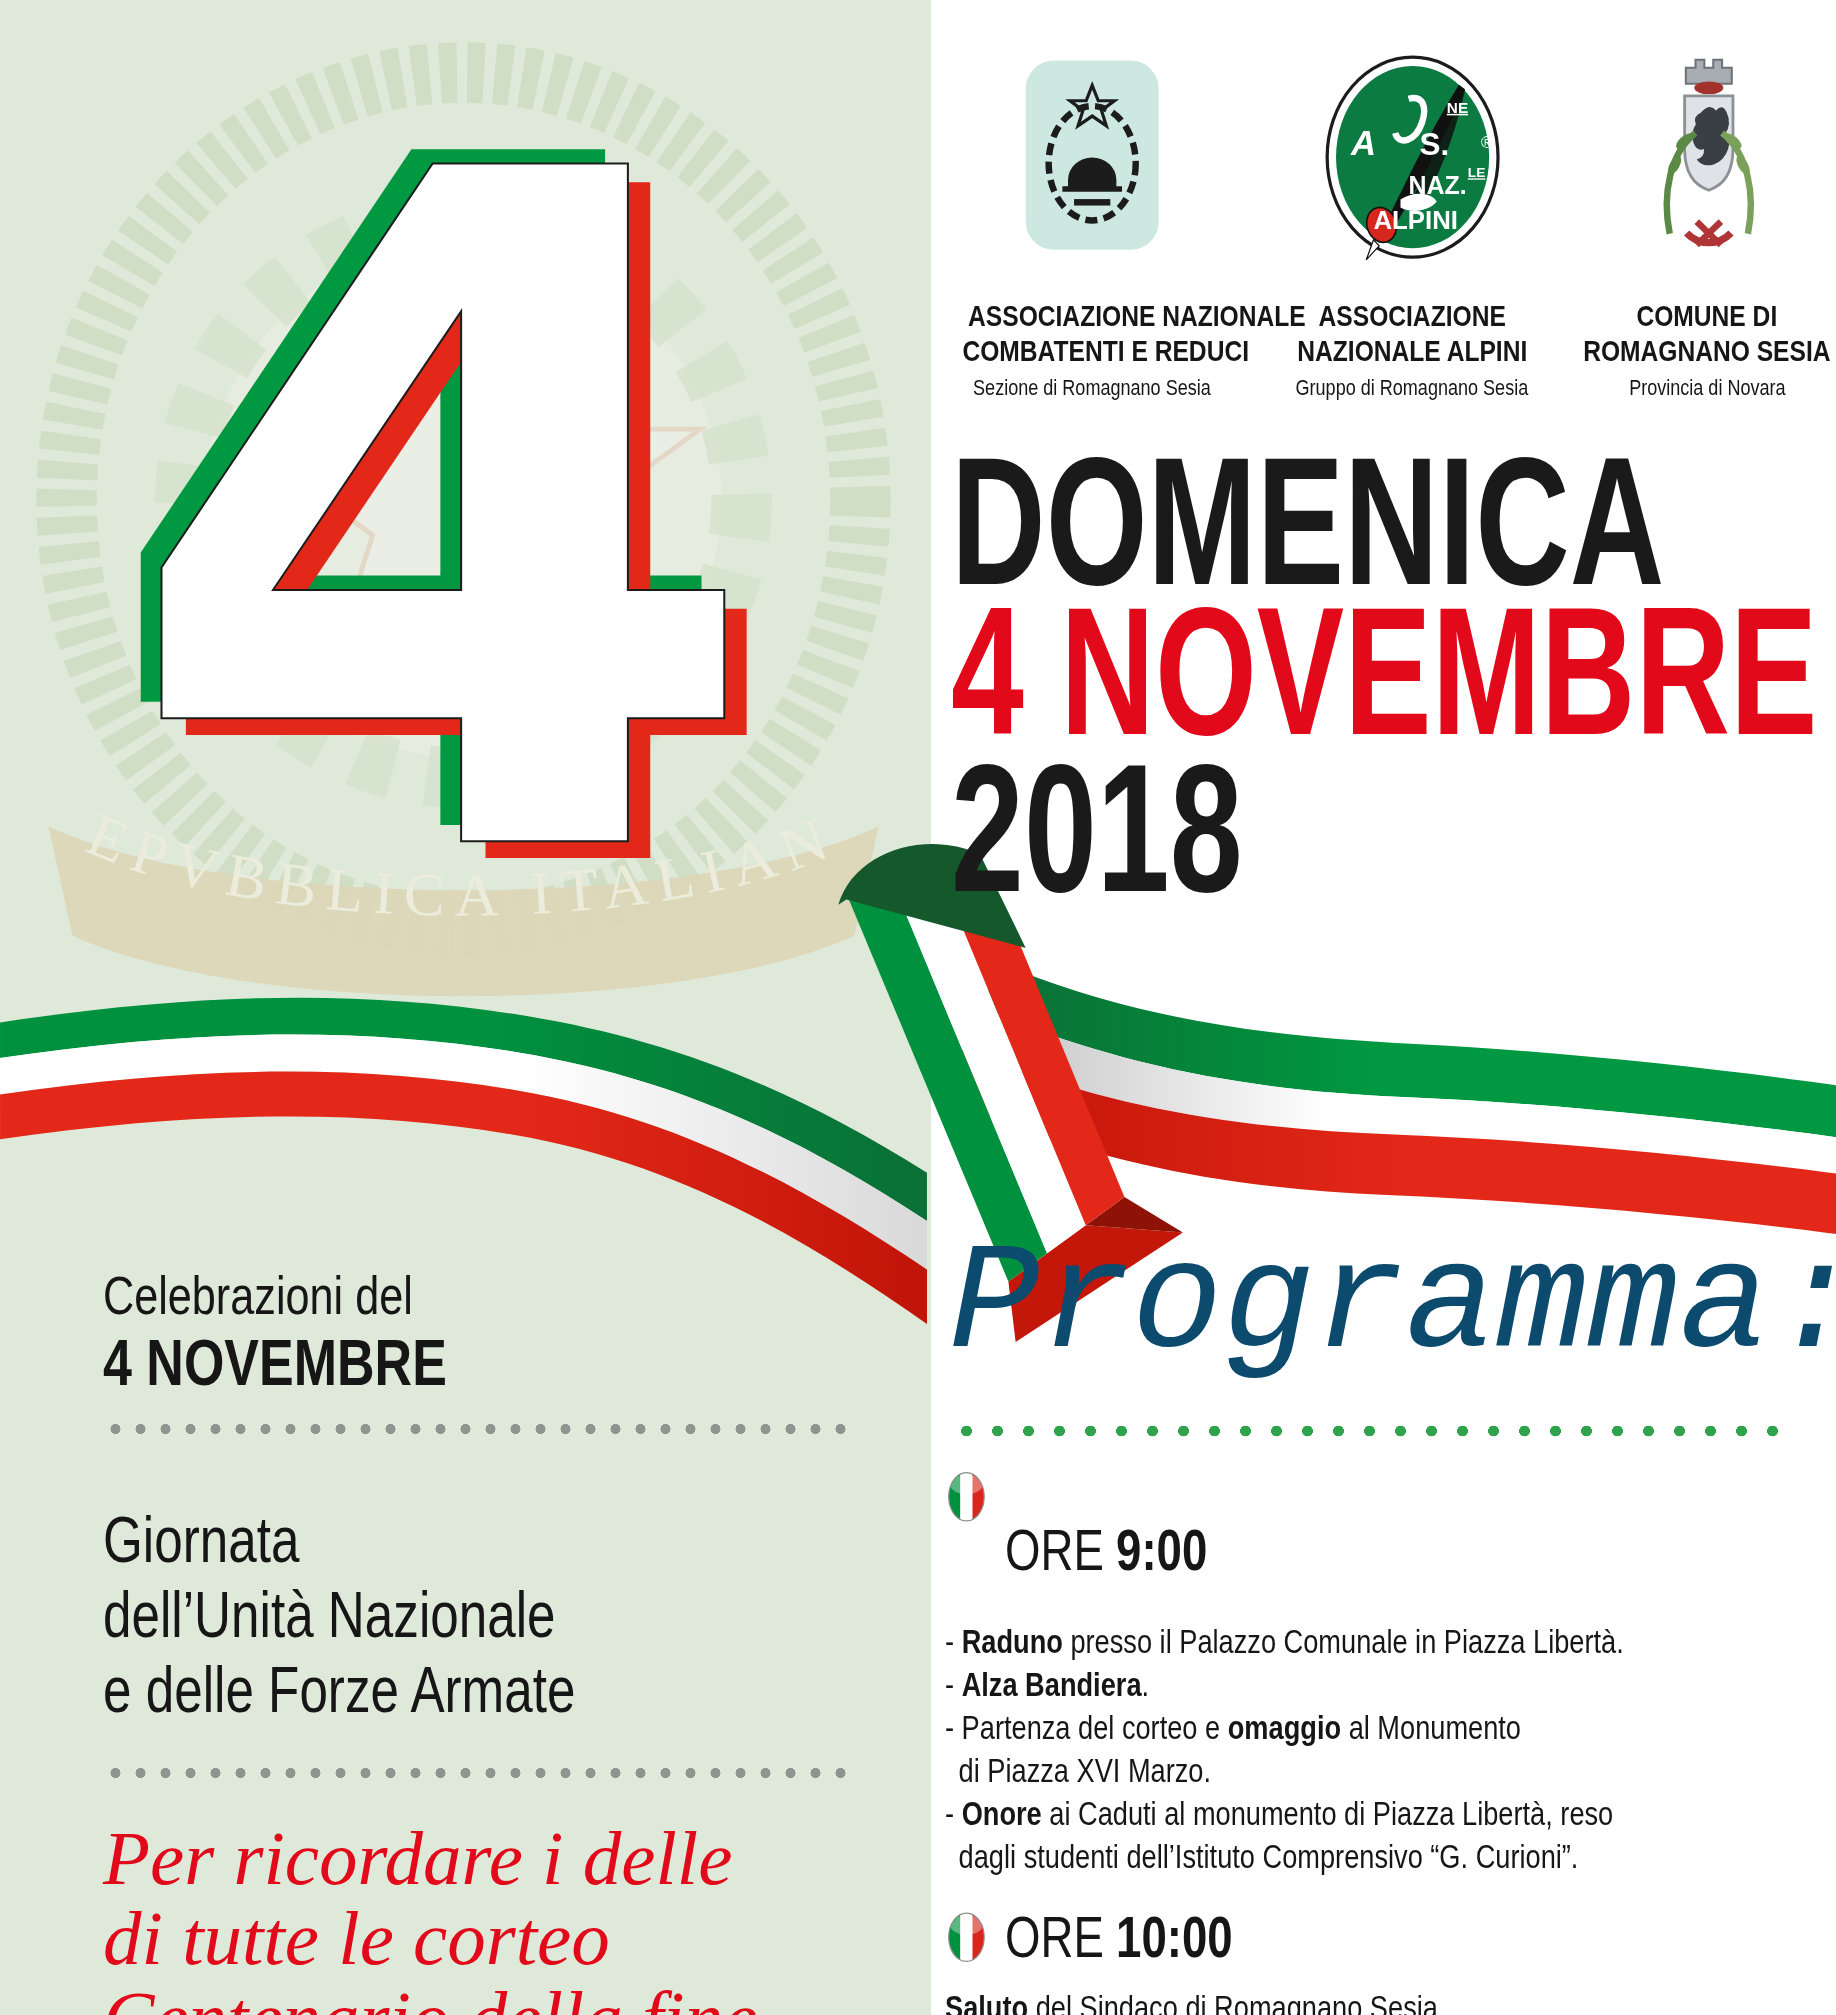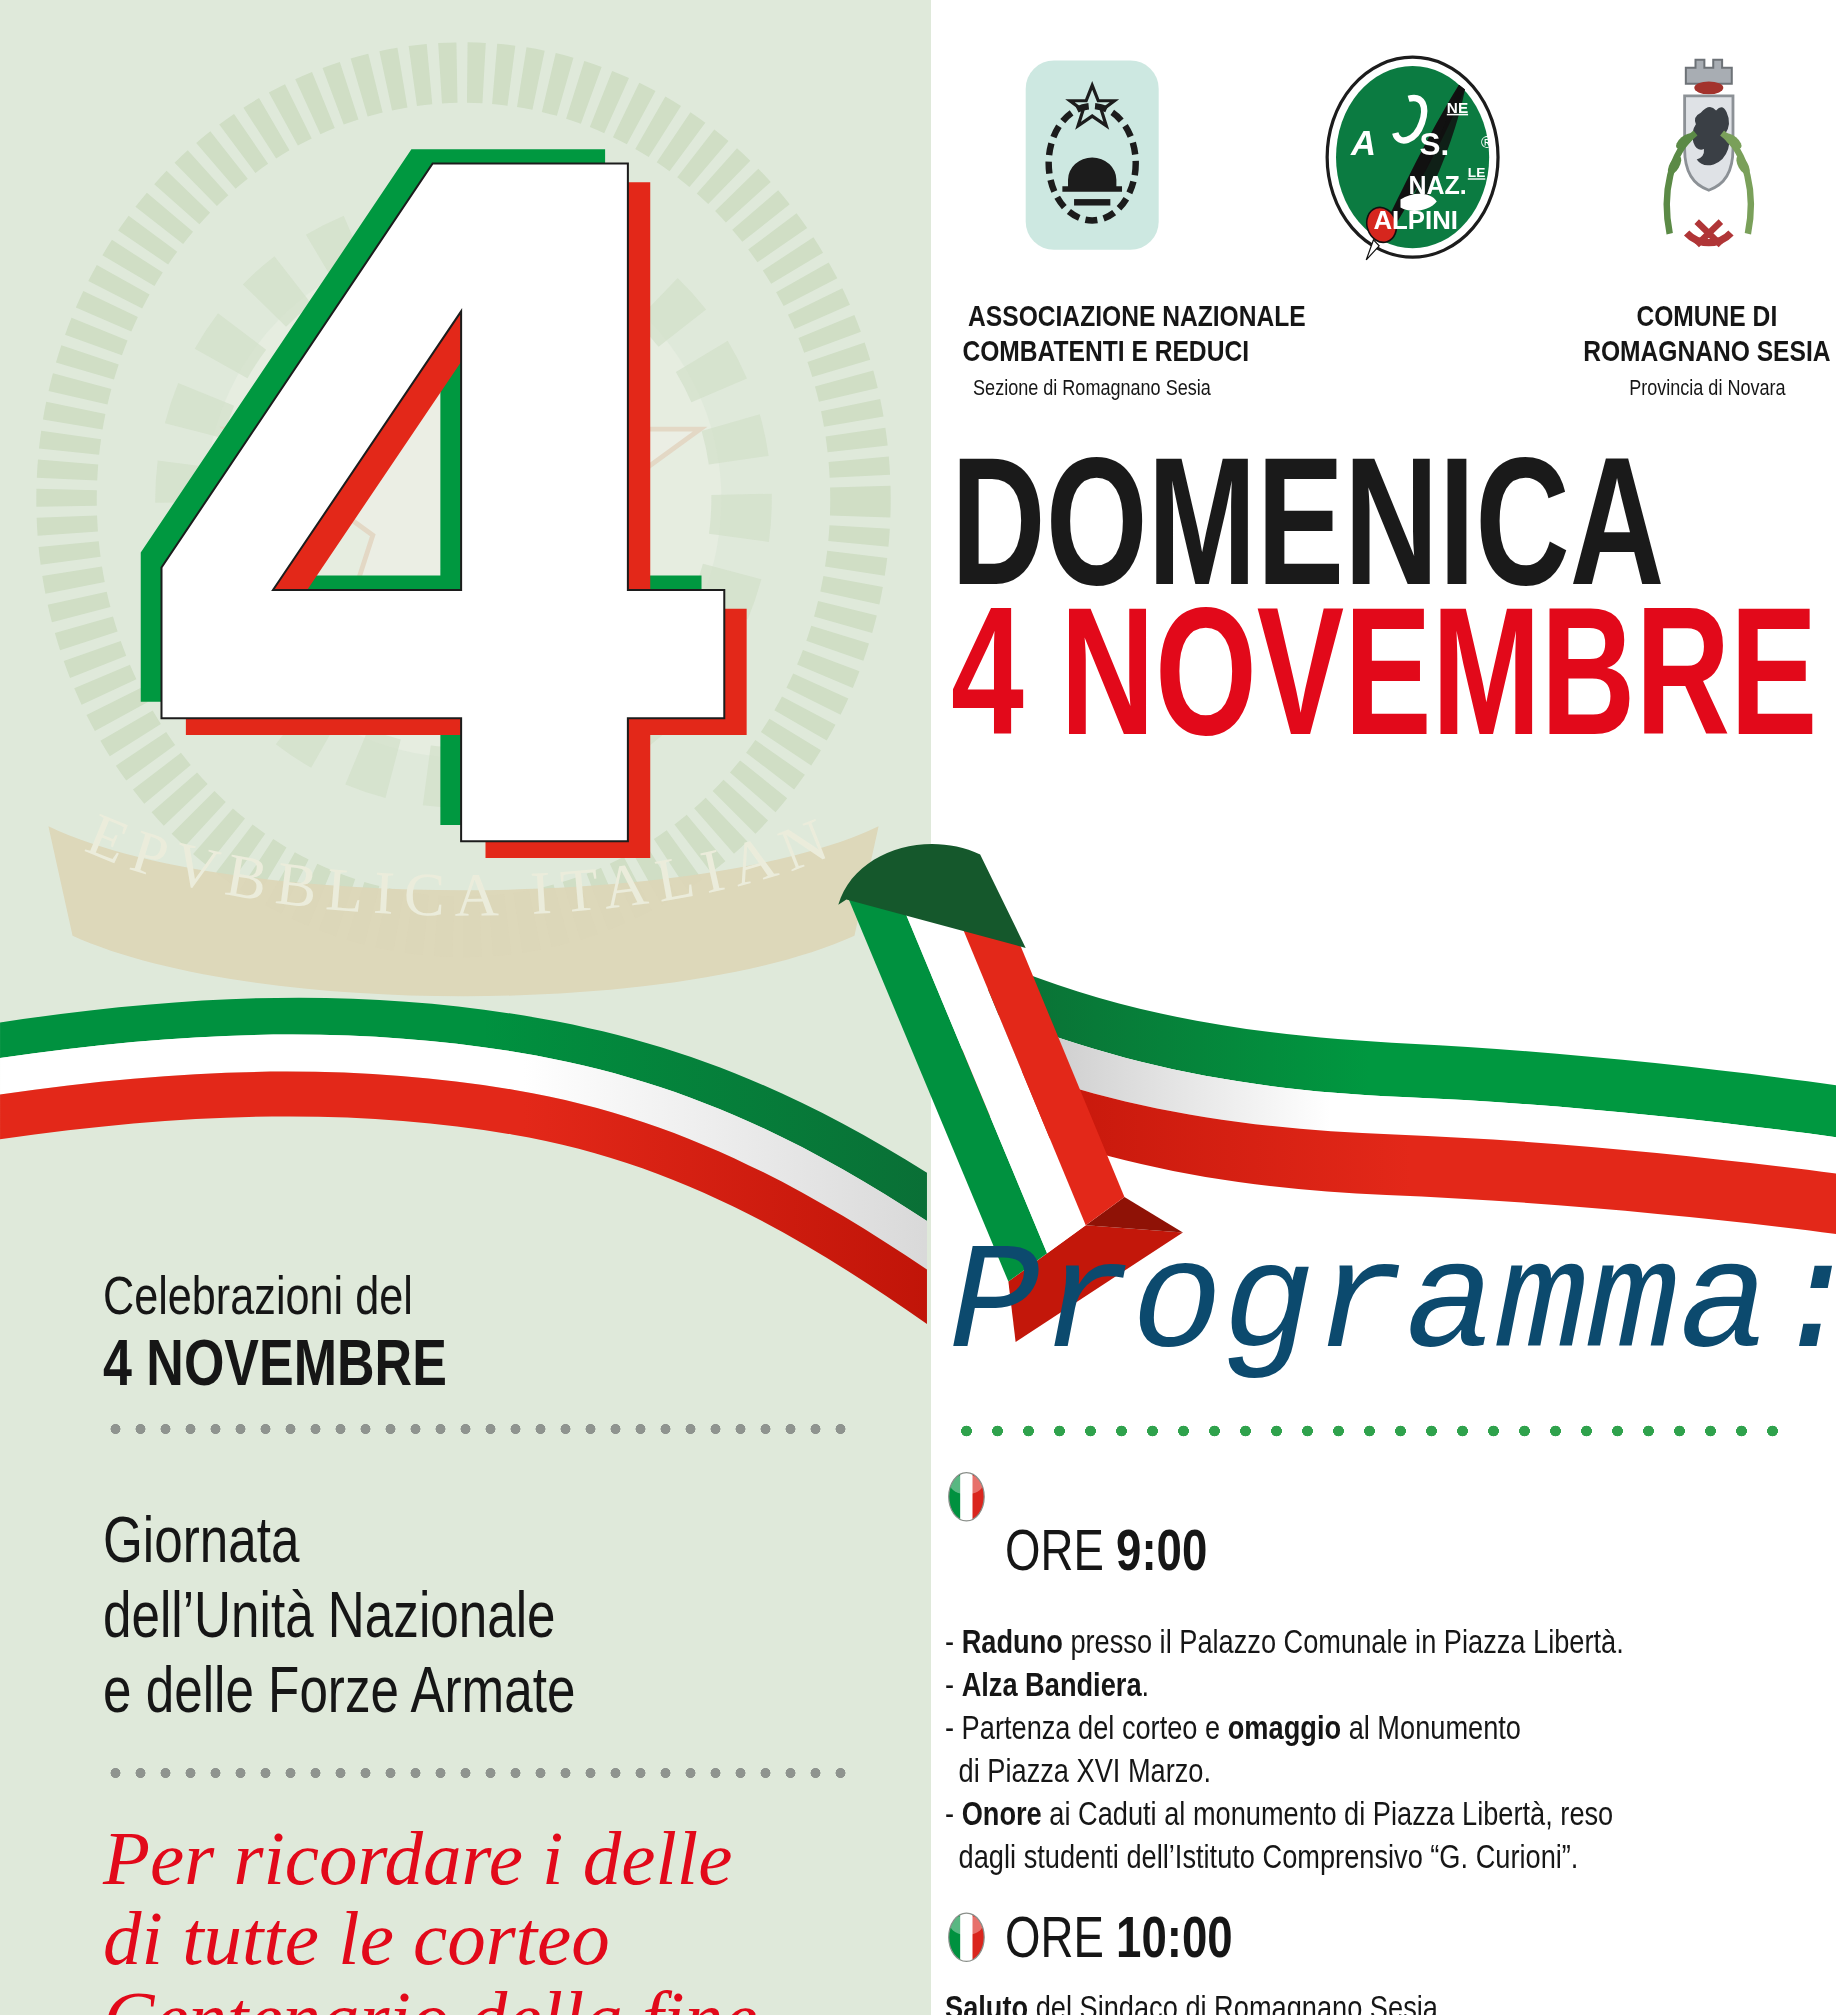--- a/index.html
+++ b/index.html
@@ -180,28 +180,34 @@
     <use href="#flago" x="2350" y="3650"></use>
     <use href="#flago" x="2350" y="4743"></use>
     <use href="#flago" x="2350" y="5430"></use>
   </svg>
 
   <div class="abs caption" style="left:931px;top:275px;">
     <div class="capb"><span class="sxc">ASSOCIAZIONE NAZIONALE</span></div>
     <div class="capb"><span class="sxc">COMBATENTI E REDUCI</span></div>
     <div class="caps"><span class="sxc">Sezione di Romagnano Sesia</span></div>
   </div>
+  <div class="abs caption" style="left:1251px;top:275px;">
+    <div class="capb"><span class="sxc">ASSOCIAZIONE</span></div>
+    <div class="capb"><span class="sxc">NAZIONALE ALPINI</span></div>
+    <div class="caps"><span class="sxc">Gruppo di Romagnano Sesia</span></div>
+  </div>
   <div class="abs caption" style="left:1546px;top:275px;">
     <div class="capb"><span class="sxc">COMUNE DI</span></div>
     <div class="capb"><span class="sxc">ROMAGNANO SESIA</span></div>
     <div class="caps"><span class="sxc">Provincia di Novara</span></div>
   </div>
 
   <div class="abs title" style="top:430px;"><span class="sx72">DOMENICA</span></div>
   <div class="abs title red" style="top:580px;"><span class="sx72">4 NOVEMBRE</span></div>
+  <div class="abs title" style="top:737px;"><span class="sx72">2018</span></div>
 
   <div class="abs lh1 sx">Celebrazioni del</div>
   <div class="abs lh2 sx">4 NOVEMBRE</div>
   <div class="abs dots dots-gray" style="top:1423px;"></div>
 
   <div class="abs subtitle sx">
       <div>Giornata</div>
       <div>dell’Unità Nazionale</div>
       <div>e delle Forze Armate</div>
     </div>

